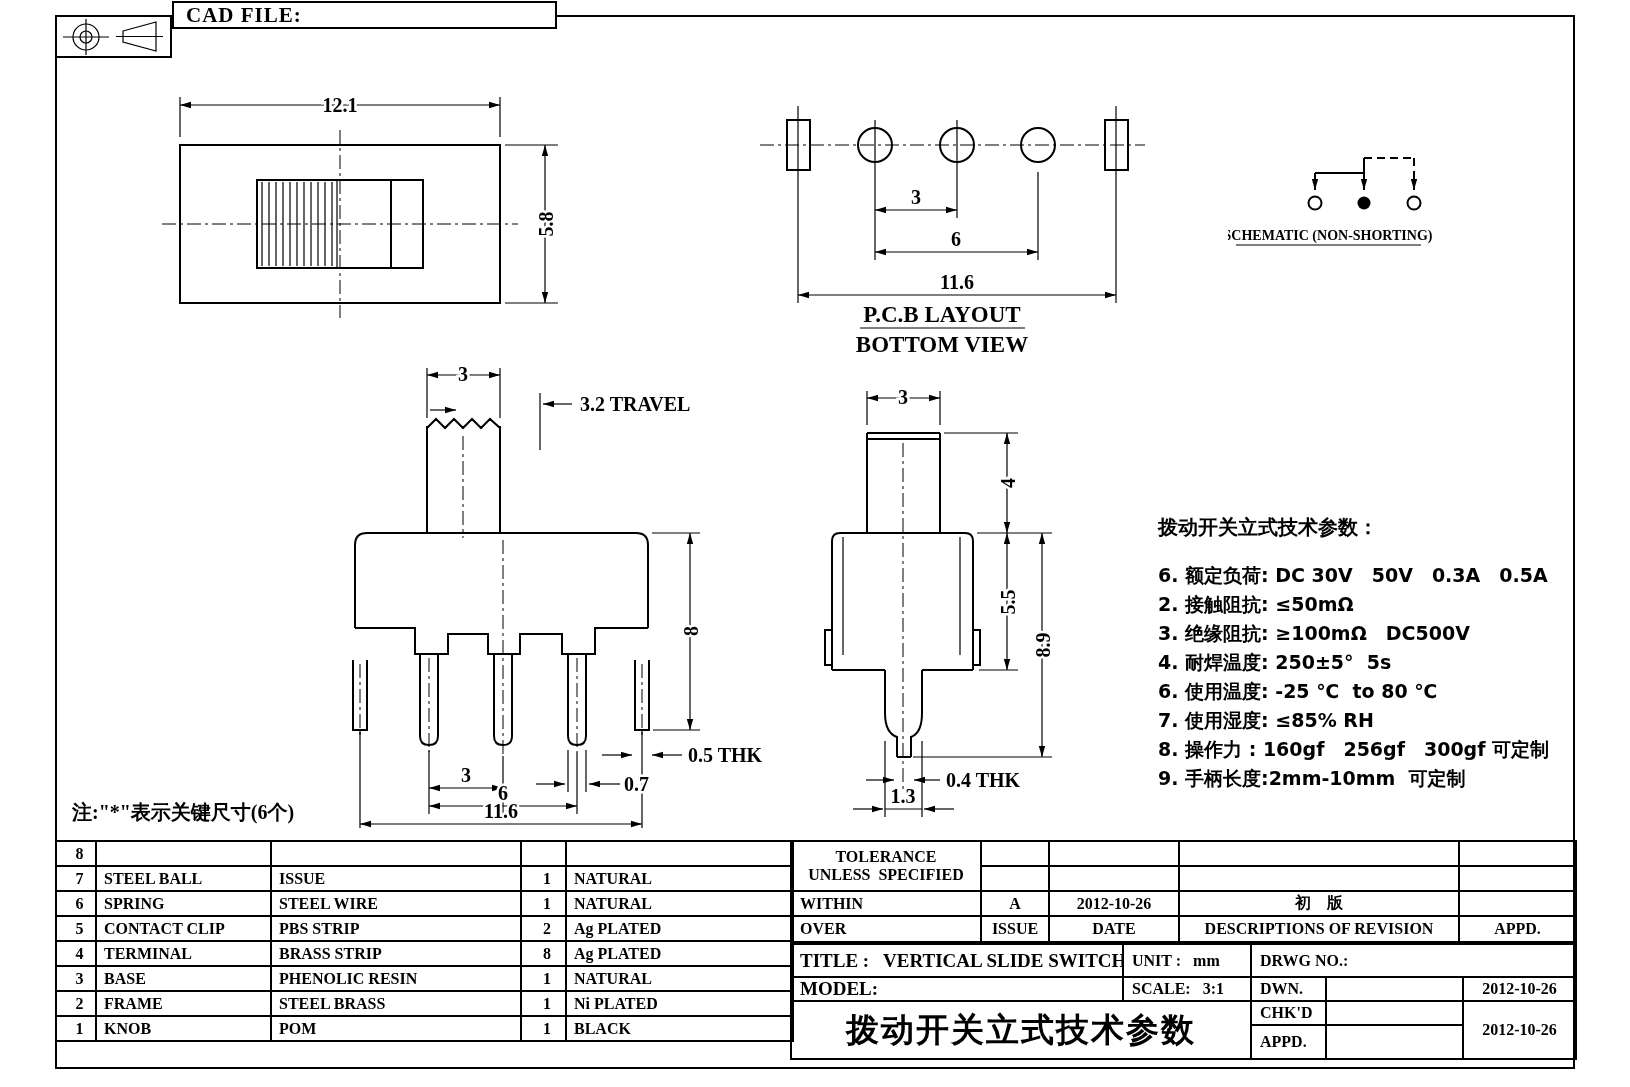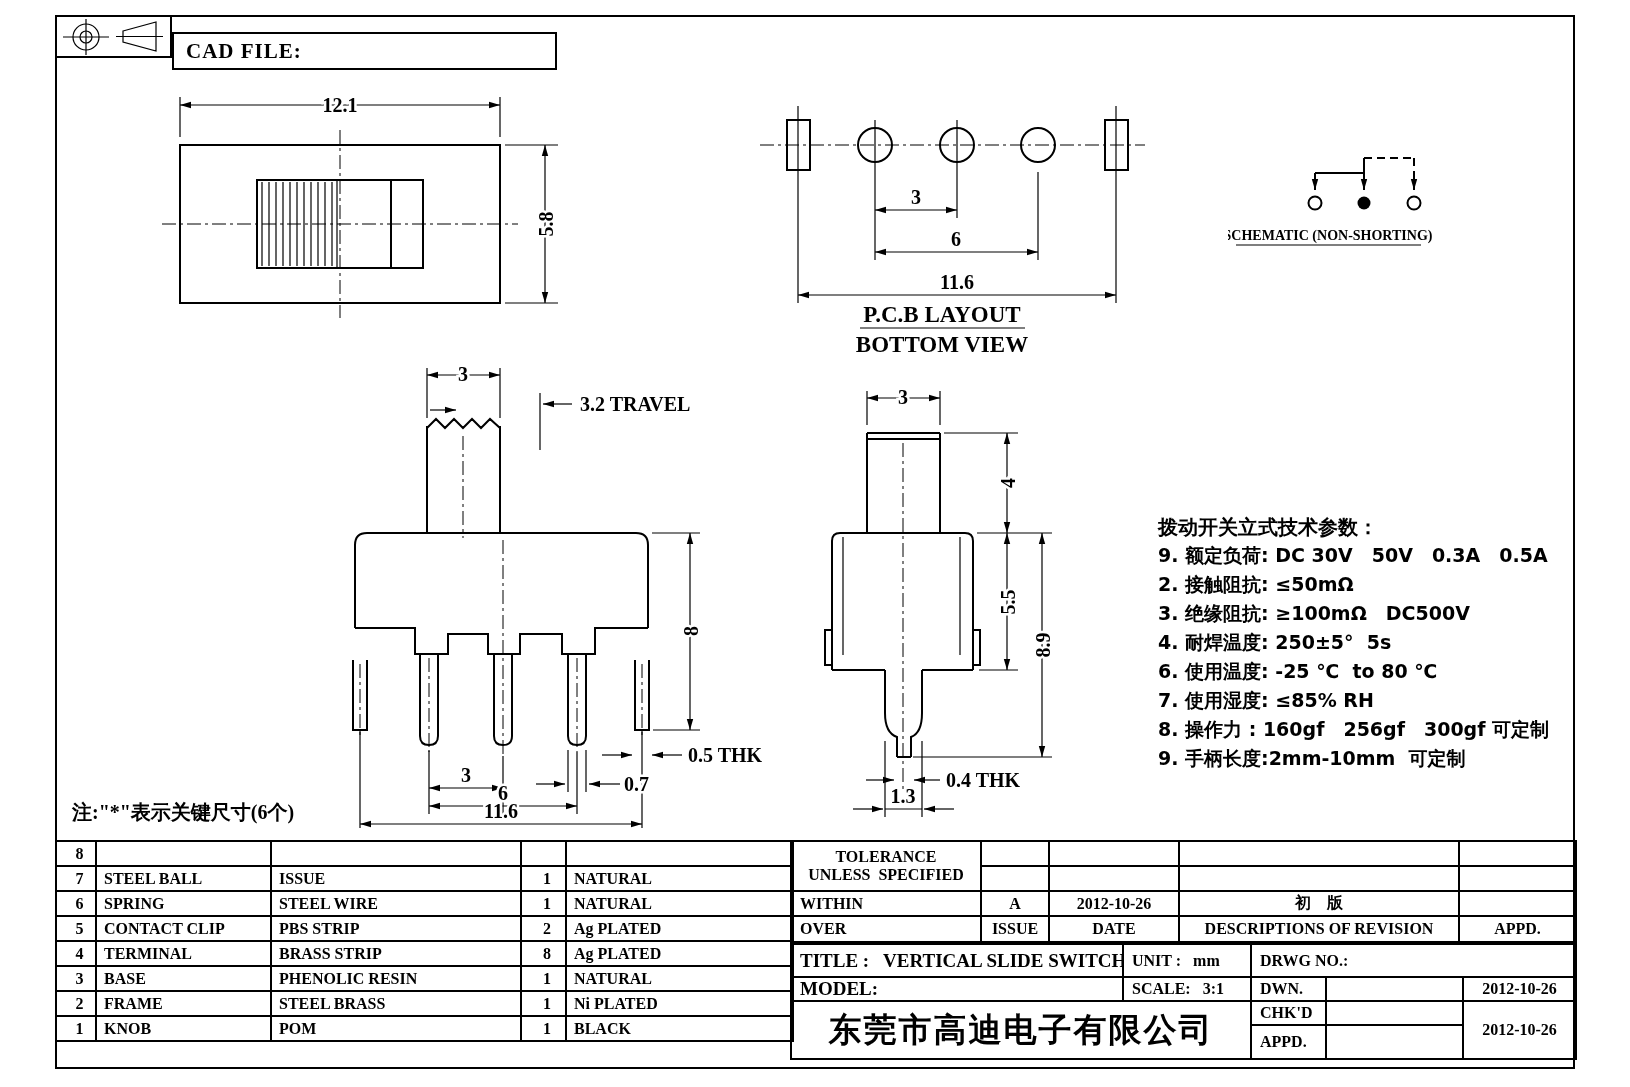--- a/index.html
+++ b/index.html
@@ -3,34 +3,34 @@
 <meta charset="utf-8">
 <style>
   * { box-sizing: border-box; margin: 0; padding: 0; }
   html,body { background:#fff; width:1630px; height:1087px; position:relative;
               font-family:"Liberation Serif", serif; color:#000; }
   .abs { position:absolute; }
   
   #sheet-frame { left:55px; top:15px; width:1520px; height:1054px; border:2px solid #000; }
   .cadcell { border:2px solid #000; background:#fff; display:flex; align-items:center; }
   #proj-cell { left:55px; top:15px; width:117px; height:43px; justify-content:center; }
-  #cad-cell  { left:172px; top:32px; width:385px; height:38px; padding-left:12px;
+  #cad-cell  { left:172px; top:1px; width:385px; height:28px; padding-left:12px;
                font:bold 21px "Liberation Serif", serif; letter-spacing:1px; }
   
   .s2 { stroke:#000; stroke-width:2;   fill:none; }
   .s1 { stroke:#000; stroke-width:1.2; fill:none; }
   .cl { stroke:#000; stroke-width:1;   fill:none; stroke-dasharray:14 4 3 4; }
   .dash { stroke-dasharray:8 5; }
   text.dim { font:bold 20px "Liberation Serif", serif; fill:#000;
              paint-order:stroke; stroke:#fff; stroke-width:5px; }
   text.cap { font:bold 23px "Liberation Serif", serif; fill:#000; }
   text.cap2 { font:bold 14px "Liberation Serif", serif; fill:#000; }
   
   #specs { left:1158px; top:514px; width:415px; font:600 19px "DejaVu Sans", sans-serif; }
-  #specs .spec-title { font-size:20px; margin-bottom:0; }
+  #specs .spec-title { font-size:20px; margin-bottom:20px; }
   #specs .spec-line { line-height:29px; white-space:pre; }
   #note { left:72px; top:799px; font:bold 20px "Liberation Serif", serif; }
   
   table { border-collapse:collapse; table-layout:fixed; }
   td { border:2px solid #000; overflow:hidden; white-space:pre;
        font:bold 16px "Liberation Serif", serif; }
   #parts-table { left:55px; top:840px; width:737px; }
   #parts-table td { height:25px; padding-left:7px; }
   td.ctr { text-align:center; padding-left:0; }
   #title-block { left:790px; top:840px; width:785px; }
@@ -233,21 +233,21 @@
   <line x1="217" y1="168" x2="217" y2="305" class="s1" marker-start="url(#arr)" marker-end="url(#arr)"></line>
   <text transform="translate(225,237) rotate(-90)" text-anchor="middle" class="dim">5.5</text>
 
   <line x1="123" y1="392" x2="262" y2="392" class="s1"></line>
   <line x1="252" y1="168" x2="252" y2="392" class="s1" marker-start="url(#arr)" marker-end="url(#arr)"></line>
   <text transform="translate(260,280) rotate(-90)" text-anchor="middle" class="dim">8.9</text>
 </svg>
 
 <div id="specs" class="abs">
   <div class="spec-title">拨动开关立式技术参数：</div>
-  <div class="spec-line">9. 额定负荷: DC 30V　50V　0.3A　0.5A</div>
+  <div class="spec-line">6. 额定负荷: DC 30V　50V　0.3A　0.5A</div>
   <div class="spec-line">2. 接触阻抗: ≤50mΩ</div>
   <div class="spec-line">3. 绝缘阻抗: ≥100mΩ　DC500V</div>
   <div class="spec-line">4. 耐焊温度: 250±5°  5s</div>
   <div class="spec-line">6. 使用温度: -25 ℃  to 80 ℃</div>
   <div class="spec-line">7. 使用湿度: ≤85% RH</div>
   <div class="spec-line">8. 操作力 : 160gf　256gf　300gf 可定制</div>
   <div class="spec-line">9. 手柄长度:2mm-10mm  可定制</div>
 </div>
 
 <div id="note" class="abs">注:"*"表示关键尺寸(6个)</div>
@@ -374,21 +374,21 @@
         <td class="lft" colspan="3">DRWG NO.:</td>
       </tr>
       <tr>
         <td class="lft big-title" style="height:17px">MODEL:</td>
         <td class="lft">SCALE:   3:1</td>
         <td class="lft">DWN.</td>
         <td></td>
         <td>2012-10-26</td>
       </tr>
       <tr>
-        <td id="company-cell" rowspan="2" colspan="2" style="height:58px">东莞市高迪电子有限公司</td>
+        <td id="company-cell" rowspan="2" colspan="2" style="height:58px">拨动开关立式技术参数</td>
         <td class="lft" style="height:16px">CHK'D</td>
         <td></td>
         <td rowspan="2">2012-10-26</td>
       </tr>
       <tr>
         <td class="lft" style="height:29px">APPD.</td>
         <td></td>
       </tr>
     </tbody>
   </table>

